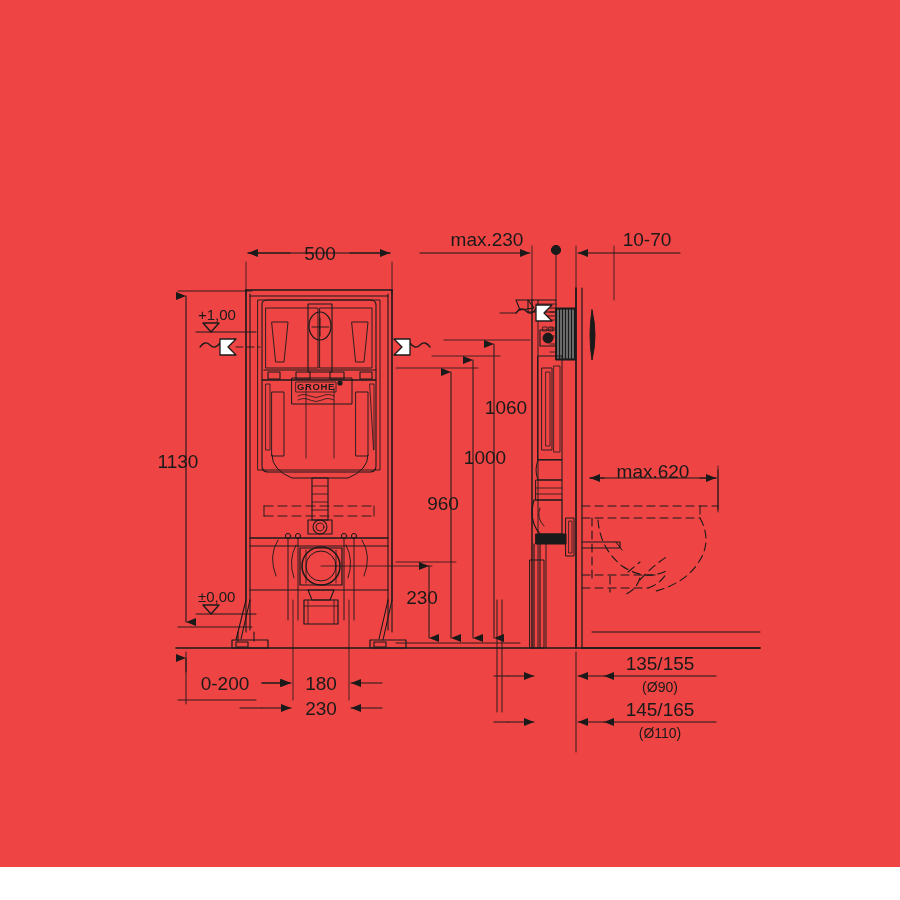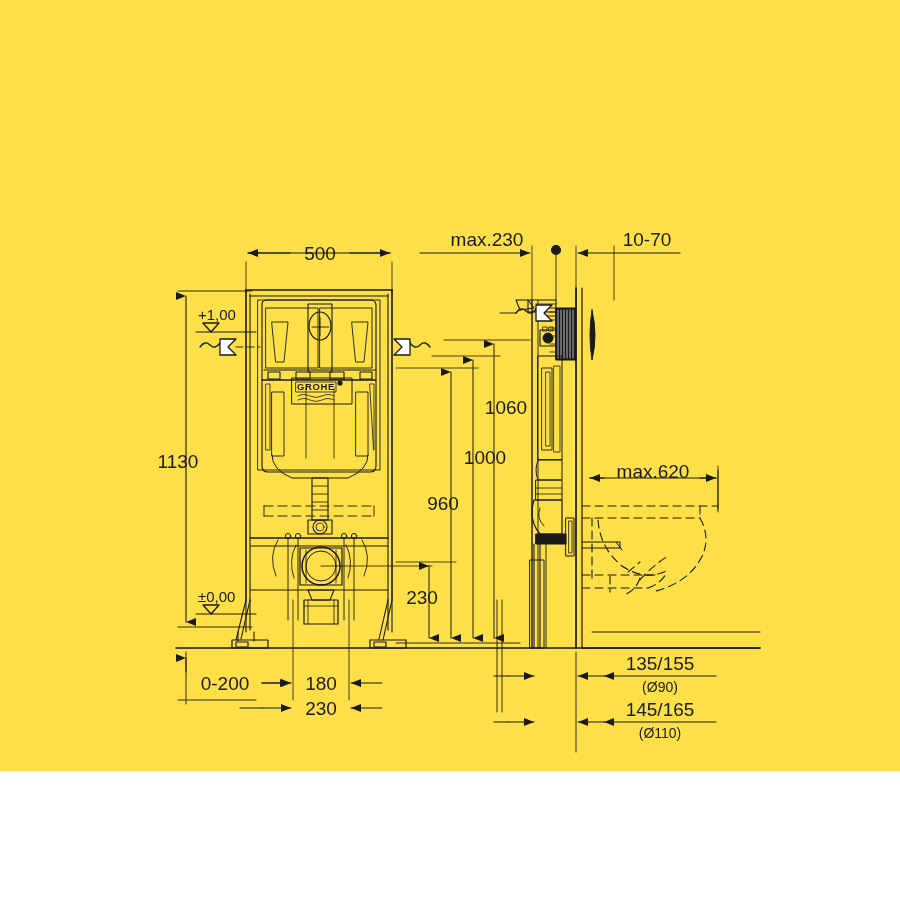--- a/index.html
+++ b/index.html
@@ -1,19 +1,19 @@
 <!DOCTYPE html>
 <html><head>
 <meta charset="utf-8">
 <title>Technical Drawing</title>
 <style>
   html,body{margin:0;padding:0;background:#ffffff;}
   body{width:900px;height:900px;overflow:hidden;
        font-family:"Liberation Sans", sans-serif;}
-  #stage{position:relative;width:900px;height:771px;background:#fde047;}
+  #stage{position:relative;width:900px;height:867px;background:#ef4444;}
   #stage svg{position:absolute;left:0;top:0;}
   text{font-family:"Liberation Sans", sans-serif;fill:#1a1a1a;}
   .dim-txt{font-size:19px;}
   .dim-txt-sm{font-size:14px;}
   .lvl-txt{font-size:15px;}
   .brand-txt{font-size:9.5px;font-weight:bold;letter-spacing:0.6px;fill:#1a1a1a;}
 </style>
 </head>
 <body>
 

